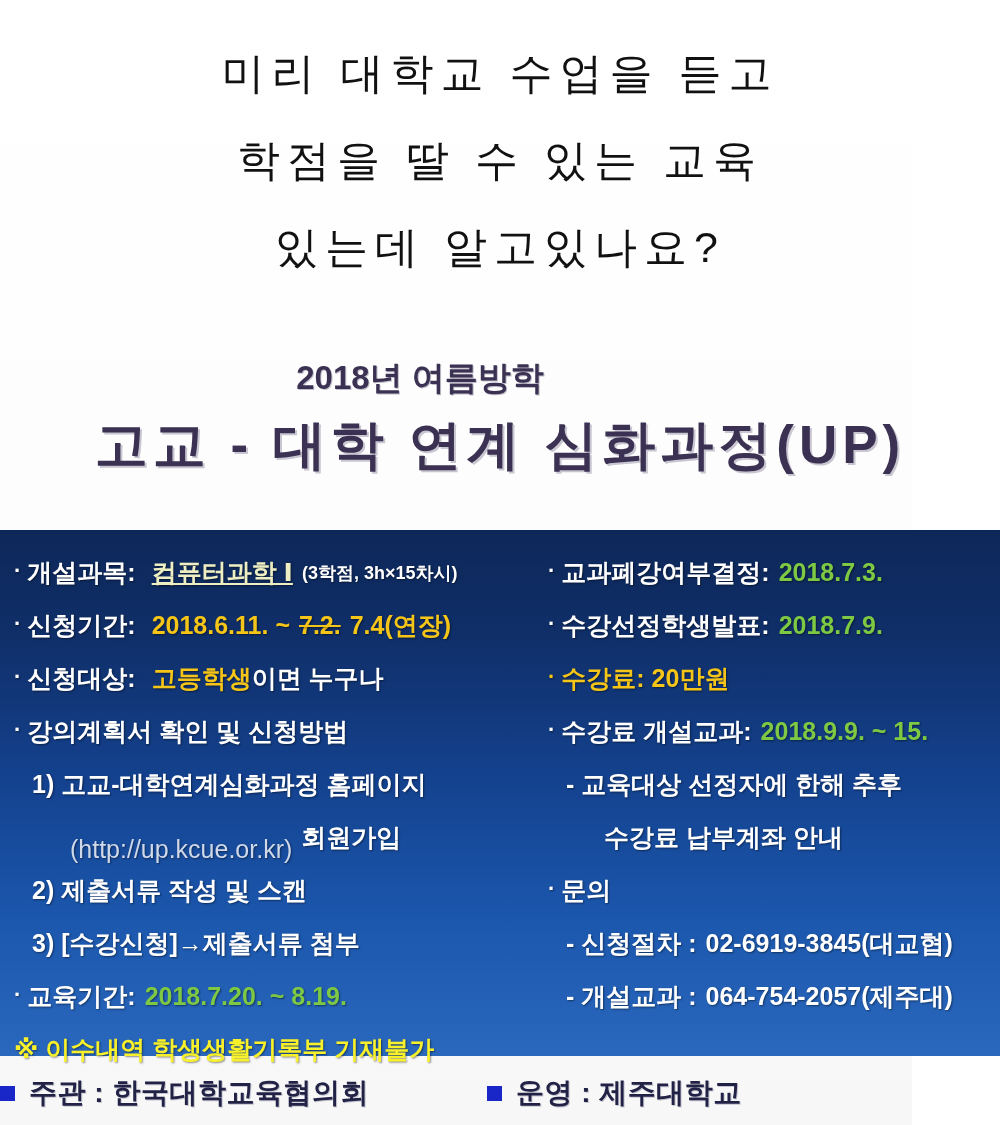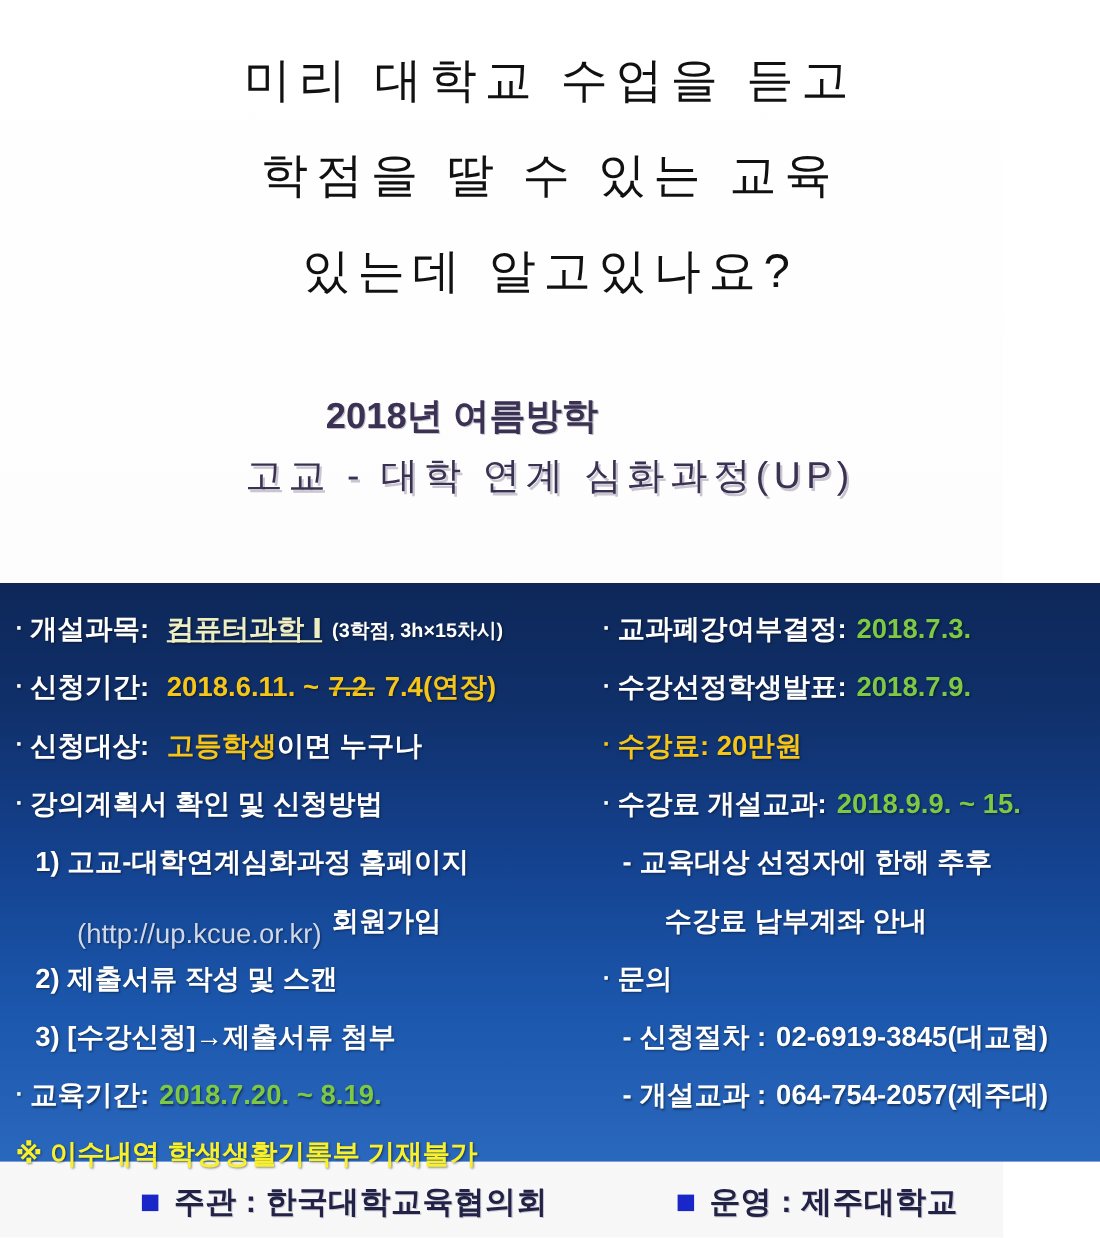--- a/index.html
+++ b/index.html
@@ -53,22 +53,22 @@
     color: #3b3152;
     font-size: 33px;
     font-weight: bold;
     letter-spacing: 0px;
     line-height: 1.1;
     margin-left: -160px;
     text-shadow: 1px 1px 0 rgba(120,115,140,0.45);
   }
   .maintitle {
     color: #3b3152;
-    font-size: 34px;
-    font-weight: normal;
+    font-size: 53px;
+    font-weight: bold;
     letter-spacing: 5px;
     line-height: 1.25;
     margin-top: 16px;
     text-shadow: 2px 2px 0 rgba(120,115,140,0.40);
   }
 
   
   .panel {
     position: absolute;
     top: 530px;
@@ -140,21 +140,20 @@
   .gap-m { display:inline-block; width: 16px; }
 
   
   .footer {
     position: absolute;
     top: 1060px;
     left: 0;
     width: 1000px;
     height: 65px;
     display: flex;
-    justify-content: center;
     align-items: center;
     gap: 118px;
   }
   .footer-item {
     display: flex;
     align-items: center;
     color: #222246;
     font-size: 28px;
     font-weight: bold;
     letter-spacing: 0.5px;

